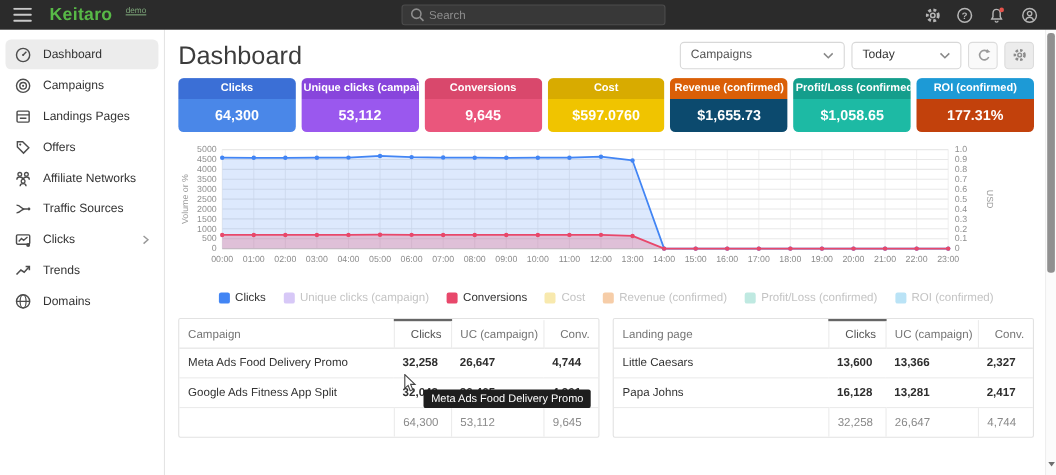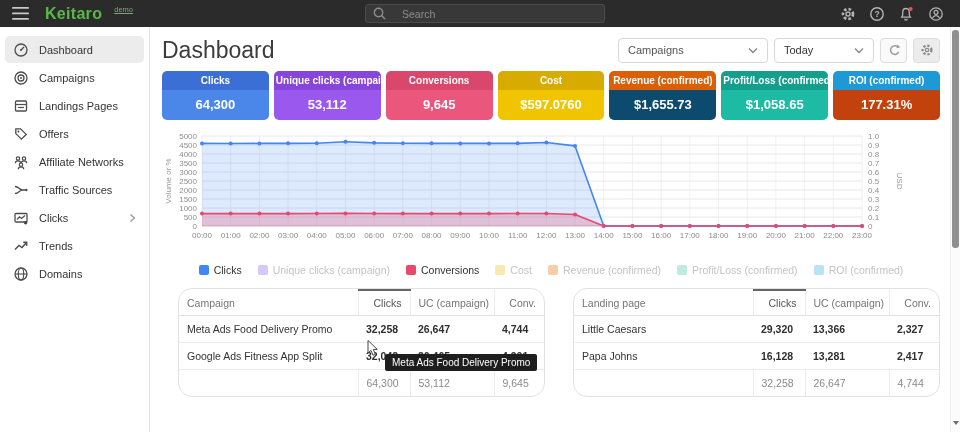--- a/index.html
+++ b/index.html
@@ -4,21 +4,21 @@
 <style>
   * { box-sizing:border-box; margin:0; padding:0; }
   html,body { width:960px; height:432px; }
   body { font-family:"Liberation Sans", sans-serif; background:#fff; overflow:hidden; position:relative; }
 
   .topbar { height:27px; background:#2b2b2b; display:flex; align-items:center; padding:0 12px; position:relative; z-index:5; }
   .hamburger { margin-right:16px; display:flex; cursor:pointer; }
   .logo { display:flex; align-items:flex-start; gap:12px; cursor:pointer; }
   .logo-main { color:#58b947; font-weight:700; font-size:16px; letter-spacing:.3px; }
   .logo-demo { font-size:7.5px; color:#7da579; font-weight:400;text-decoration:underline; }
-  .search { position:absolute; left:365px; top:4px; width:240px; height:19px; background:#383838; border:1px solid #4c4c4c; border-radius:3px; display:flex; align-items:center; padding:0 7px; gap:16px; }
+  .search { position:absolute; left:365px; top:4px; width:240px; height:19px; background:#383838; border:1px solid #4c4c4c; border-radius:3px; display:flex; align-items:center; padding:0 7px; gap:4px; }
   .search input { background:transparent; border:none; outline:none; color:#cfcfcf; font-size:10.5px; width:100%; font-family:inherit; }
   .search input::placeholder { color:#8e8e8e; }
   .topicons { margin-left:auto; display:flex; gap:13px; align-items:center; margin-right:4px; }
   .topicons > span { display:flex; cursor:pointer; }
 
   .row { display:flex; height:405px; }
   .sidebar { width:150px; border-right:1px solid #e4e4e4; padding-top:8px; flex:none; background:#fff; }
   .side-item { display:flex; align-items:center; gap:10px; height:27px; margin:1px 5px; padding:0 8px; border-radius:5px; font-size:11px; color:#333; cursor:pointer; }
   .side-item.active { background:#ececec; }
   .side-item .sicon { display:flex; width:16px; }
@@ -39,21 +39,21 @@
   .card-body { font-size:13px; font-weight:700; padding:7px 2px 8px; }
 
   .chartwrap { margin-top:6px; }
   .chartwrap svg text { font-family:"Liberation Sans", sans-serif; }
   .legend { display:flex; justify-content:center; gap:16px; margin-top:2px; }
   .lg-item { display:flex; align-items:center; gap:5px; font-size:10.5px; color:#333; cursor:pointer; white-space:nowrap; }
   .lg-item.inactive { color:#c4c4c4; }
   .lg-sq { width:10px; height:10px; border-radius:2px; flex:none; }
 
   .tables { display:flex; gap:12px; margin-top:12px; }
-  .tbl { flex:1; border:1px solid #e2e2e2; border-radius:14px; background:#fff;margin-left:16px; }
+  .tbl { flex:1; border:1px solid #e2e2e2; border-radius:2px; background:#fff; }
   table { width:100%; border-collapse:collapse; font-size:10.5px; table-layout:fixed; }
   th { color:#757575; font-weight:400; text-align:right; padding:6px 8px; border-bottom:1px solid #e2e2e2; overflow:hidden; white-space:nowrap; }
   th:first-child { text-align:left; }
   th + th { border-left:1px solid #ececec; }
   th.sorted { border-top:2px solid #666; color:#555; }
   td { padding:7px 8px; border-bottom:1px solid #ebebeb; text-align:left; font-weight:700; color:#2e2e2e; overflow:hidden; white-space:nowrap; }
   td:first-child { text-align:left; font-weight:400; color:#333; }
   tbody tr { cursor:pointer; }
   tfoot td { font-weight:400; color:#8a8a8a; border-bottom:none; border-top:1px solid #d8d8d8; }
   tfoot td + td { border-left:1px solid #ececec; }
@@ -514,21 +514,21 @@
               <tr>
                 <th>Landing page</th>
                 <th class="sorted">Clicks</th>
                 <th>UC (campaign)</th>
                 <th>Conv.</th>
               </tr>
             </thead>
             <tbody>
               <tr>
                 <td>Little Caesars</td>
-                <td>29,320</td>
+                <td>13,600</td>
                 <td>13,366</td>
                 <td>2,327</td>
               </tr>
               <tr>
                 <td>Papa Johns</td>
                 <td>16,128</td>
                 <td>13,281</td>
                 <td>2,417</td>
               </tr>
             </tbody>

